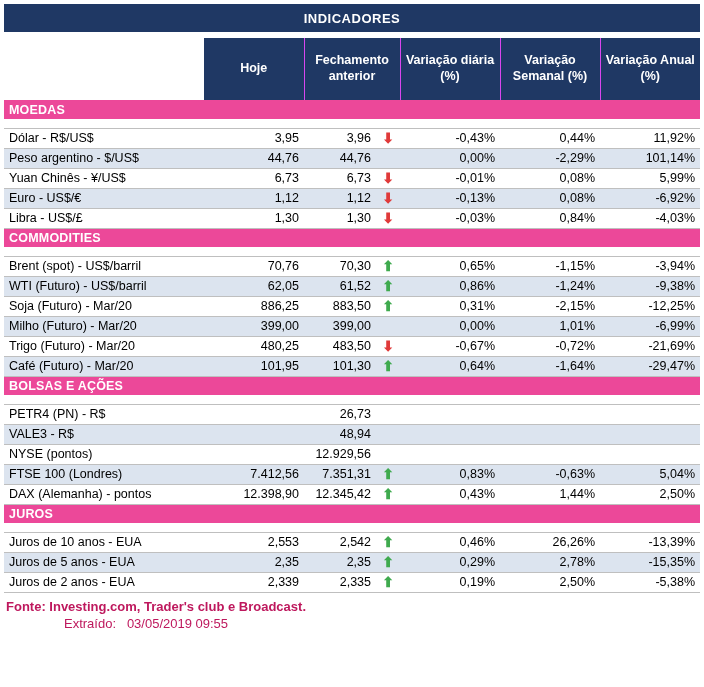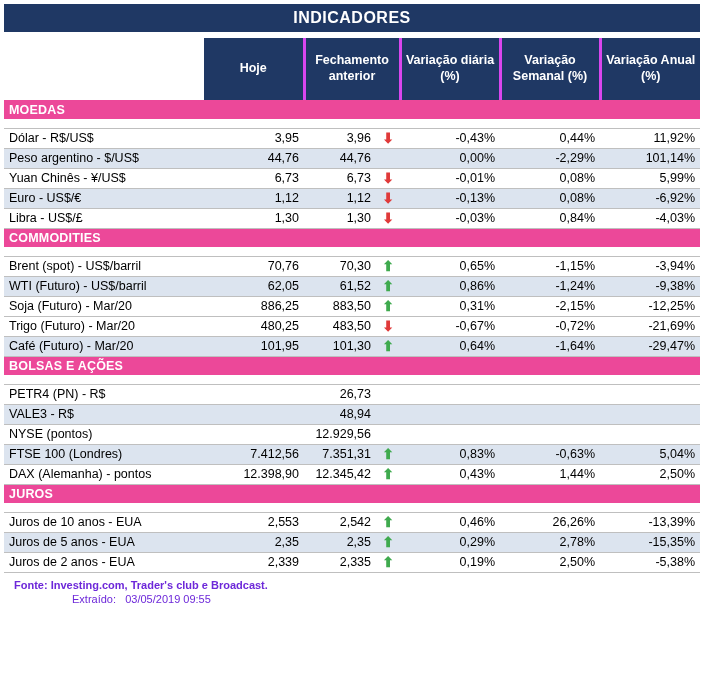--- a/index.html
+++ b/index.html
@@ -13,21 +13,21 @@
     height: 687px;
     position: relative;
     background: #ffffff;
     overflow: hidden;
   }
   .title-bar {
     margin: 4px 4px 0 4px;
     height: 28px;
     background: #1f3864;
     color: #ffffff;
-    font-size: 16px;
+    font-size: 13px;
     font-weight: bold;
     letter-spacing: 0.5px;
     display: flex;
     align-items: center;
     justify-content: center;
   }
   table.ind {
     border-collapse: collapse;
     width: 696px;
     margin: 6px 20px 0 4px;
@@ -49,21 +49,21 @@
 
   thead th {
     background: #1f3864;
     color: #ffffff;
     font-size: 12.5px;
     font-weight: bold;
     text-align: center;
     height: 62px;
     padding: 2px 6px;
     line-height: 1.25;
-    border-left: 3px solid #d946ef;
+    border-left: 1px solid #d946ef;
   }
   thead th.blank {
     background: #ffffff;
     border-left: none;
   }
   thead th.nb { border-left: none; }
 
   tr.section td {
     background: #ec4899;
     color: #ffffff;
@@ -85,23 +85,23 @@
     color: #000000;
   }
   tr.data.alt td { background: #dce4ef; }
   tr.data td.label { text-align: left; }
   tr.data td.num { text-align: right; }
   tr.data td.arrow { text-align: center; padding: 0; }
   .up   { color: #3faa4e; font-size: 14px; font-weight: bold; line-height: 1; }
   .down { color: #e03a3a; font-size: 14px; font-weight: bold; line-height: 1; }
 
   .footer {
-    margin: 4px 4px 0 12px;
-    font-size: 11px;
-    color: #6d28d9;
+    margin: 4px 4px 0 4px;
+    font-size: 13px;
+    color: #be185d;
   }
   .footer .line1 { font-weight: bold; padding: 2px 2px; }
   .footer .line2 { padding: 0 2px 2px 60px; }
   .footer .line2 .lbl { font-weight: normal; }
 </style>
 </head>
 <body>
 
 <div class="page">
 
@@ -205,20 +205,29 @@
         </tr>
         <tr class="data">
           <td class="label">Soja (Futuro) - Mar/20</td>
           <td class="num">886,25</td>
           <td class="num">883,50</td>
           <td class="arrow"><span class="up">⬆</span></td>
           <td class="num">0,31%</td>
           <td class="num">-2,15%</td>
           <td class="num">-12,25%</td>
         </tr>
+        <tr class="data alt">
+          <td class="label">Milho (Futuro) - Mar/20</td>
+          <td class="num">399,00</td>
+          <td class="num">399,00</td>
+          <td class="arrow"></td>
+          <td class="num">0,00%</td>
+          <td class="num">1,01%</td>
+          <td class="num">-6,99%</td>
+        </tr>
         <tr class="data">
           <td class="label">Trigo (Futuro) - Mar/20</td>
           <td class="num">480,25</td>
           <td class="num">483,50</td>
           <td class="arrow"><span class="down">⬇</span></td>
           <td class="num">-0,67%</td>
           <td class="num">-0,72%</td>
           <td class="num">-21,69%</td>
         </tr>
         <tr class="data alt">

